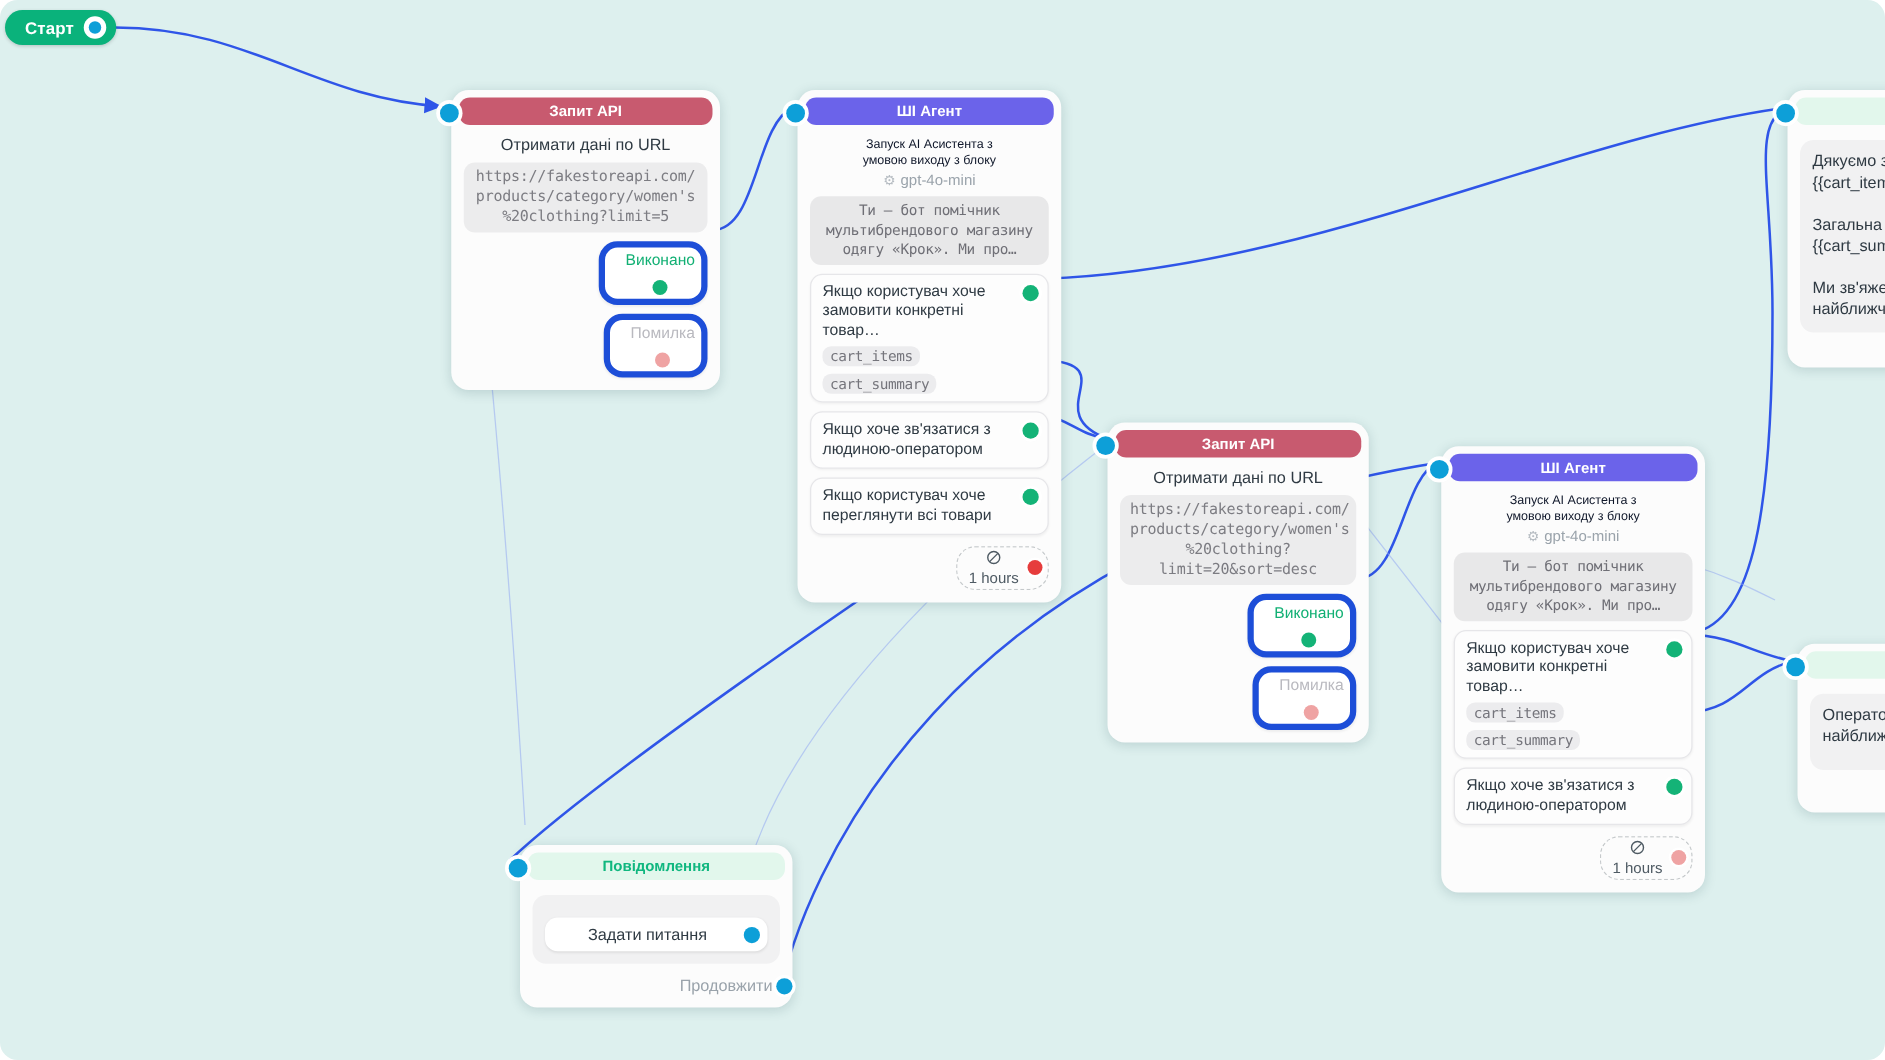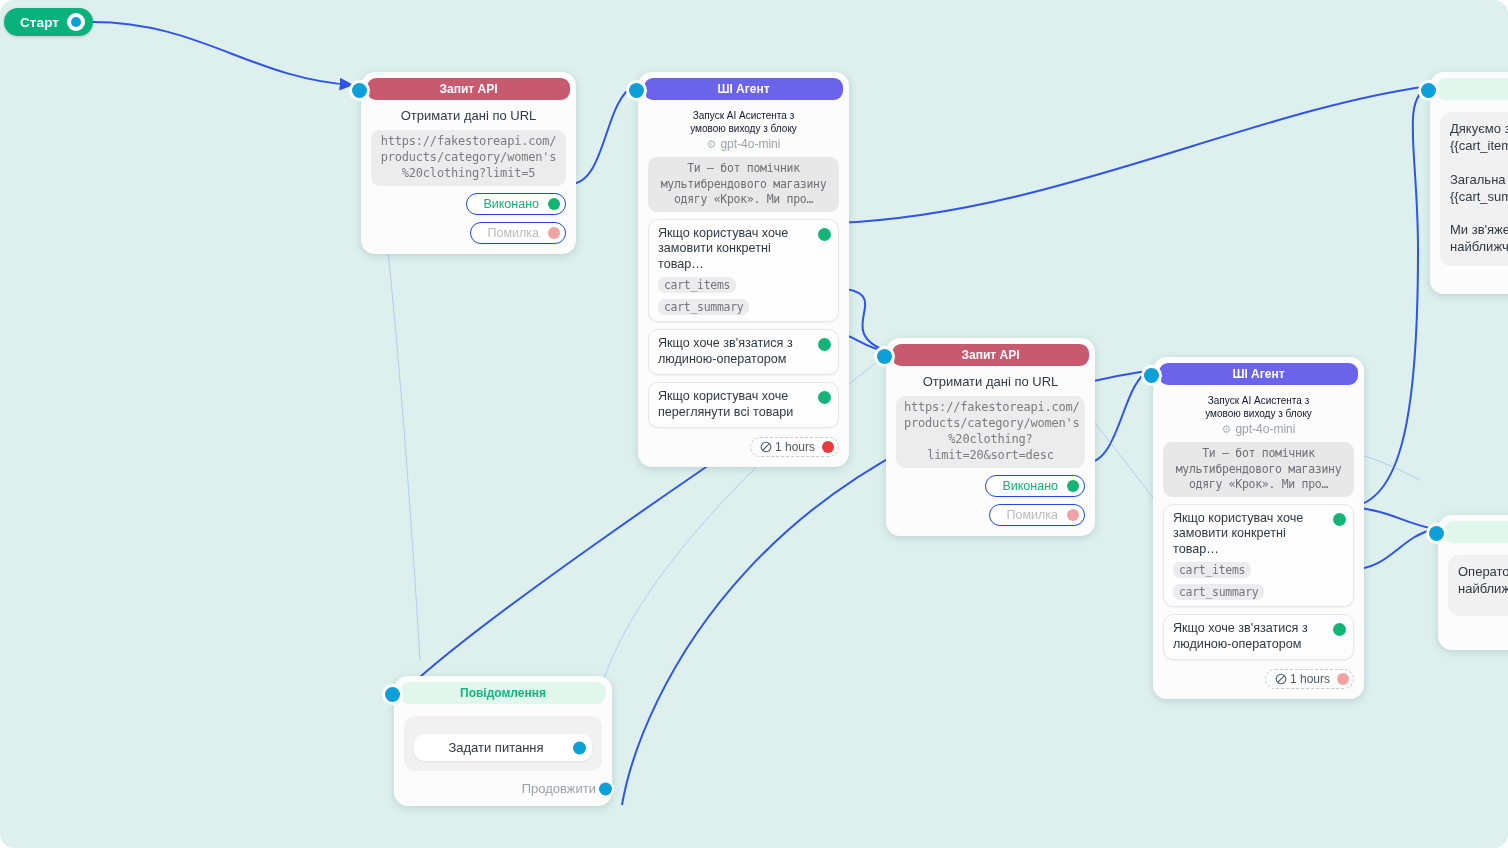--- a/index.html
+++ b/index.html
@@ -137,25 +137,26 @@
   }
 
   
   .pill-row { display: flex; justify-content: flex-end; margin-top: 7px; }
   .pill {
     position: relative;
     display: flex;
     align-items: center;
     gap: 9px;
     background: #ffffff;
-    border: 1px solid #1d4ed8;
+    border: 5px solid #1d4ed8;
     border-radius: 15px;
     padding: 3px 5px 3px 16px;
     font-size: 12.5px;
     box-shadow: 0 1px 2px rgba(0,0,0,.06);
+    flex-direction: column;
   }
   .pill.ok   { color: #12b074; }
   .pill.err  { color: #b9b9bf; }
   .dot { width: 12px; height: 12px; border-radius: 50%; box-shadow: 0 0 0 2px #fff; }
   .dot.green { background: #14b377; }
   .dot.pink  { background: #efa3a3; }
   .dot.red   { background: #e63c3c; }
 
   
   .branch {
@@ -199,21 +200,21 @@
     display: flex;
     align-items: center;
     gap: 7px;
     border: 1.4px dashed #c5c9cb;
     border-radius: 15px;
     padding: 2px 4px 2px 9px;
     background: transparent;
   }
   .timeout .t-lbl {
     display: flex; align-items: center; gap: 3px;
-    font-size: 12px; color: #4e5a63;
+    font-size: 12px; color: #4e5a63; flex-direction: column;
   }
 
   
   .msg-box {
     background: #f1f1f2;
     border-radius: 11px;
     padding: 9px 10px 10px 10px;
     margin-top: 4px;
   }
   .msg-text {
@@ -458,21 +459,21 @@
               <line x1="3.6" y1="12.4" x2="12.4" y2="3.6" stroke="#4e5a63" stroke-width="1.5"></line>
             </svg>
             <span>1 hours</span>
           </span>
           <span class="dot pink"></span>
         </div>
       </div>
     </div>
   </div>
 
-  <div class="node" style="left:394px; top:676px; width:218px;">
+  <div class="node" style="left:416px; top:676px; width:218px;">
     <div class="in-port"></div>
     <div class="node-head head-msg">Повідомлення</div>
     <div class="node-body">
       <div class="msg-box">
         <div class="msg-btn">
           <span>Задати питання</span>
           <span class="bdot-blue"></span>
         </div>
       </div>
       <div class="continue-row">

